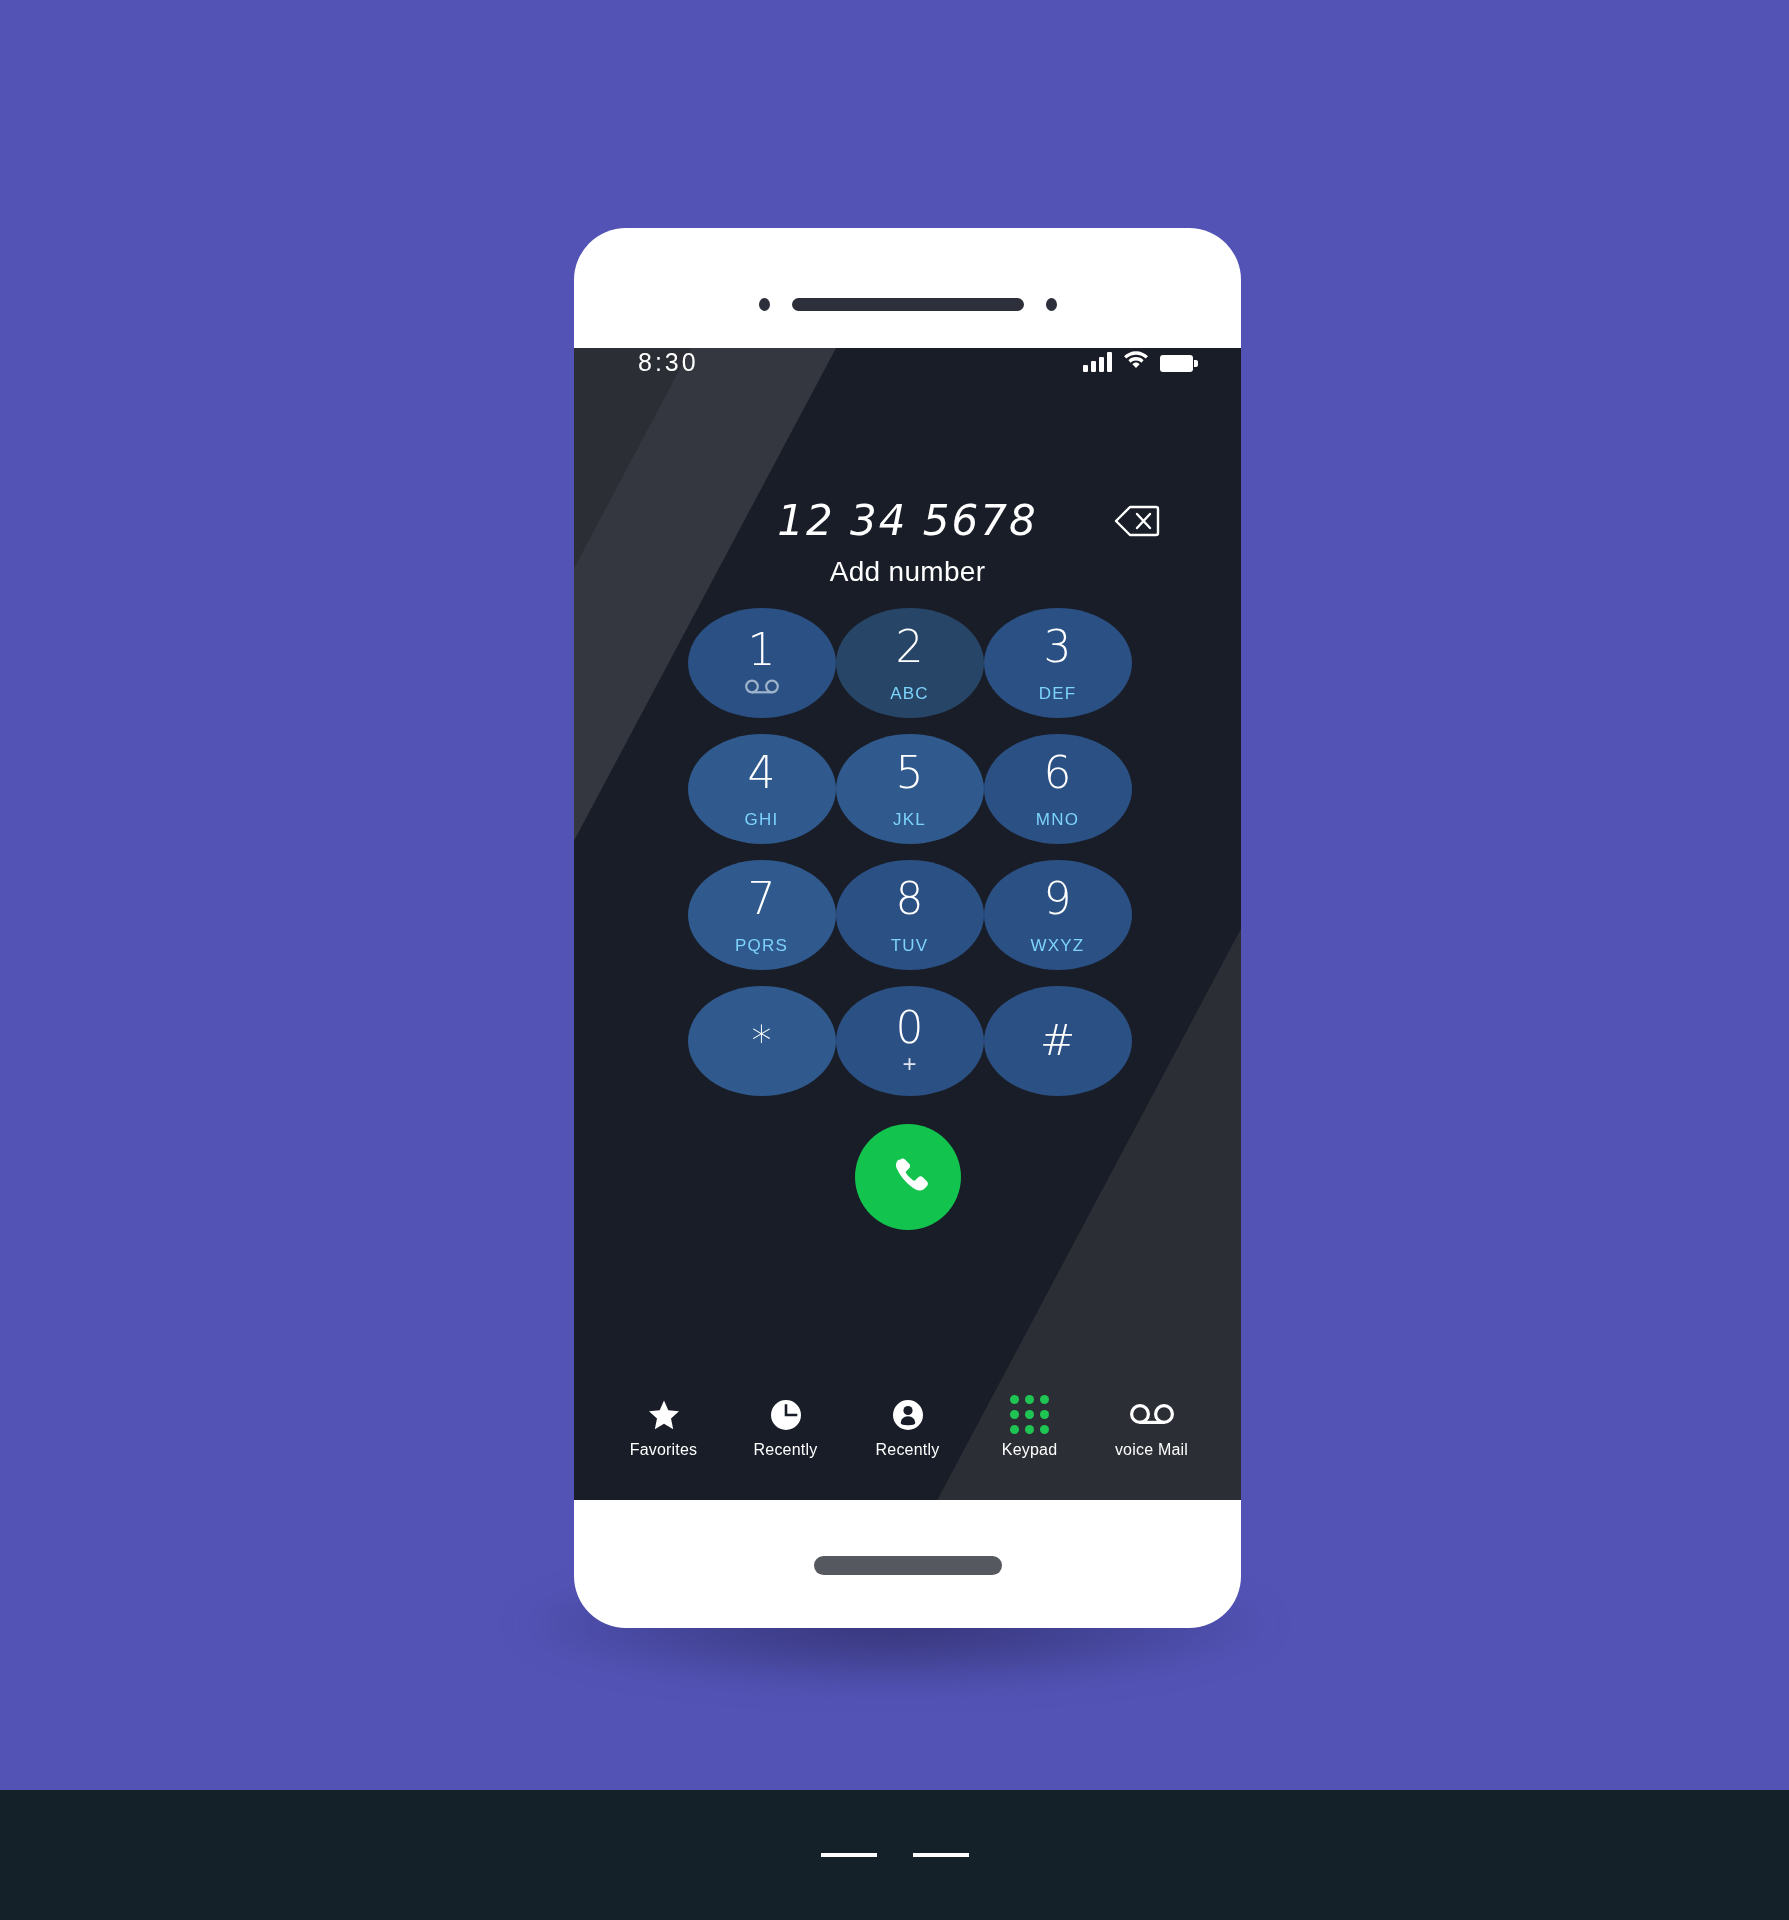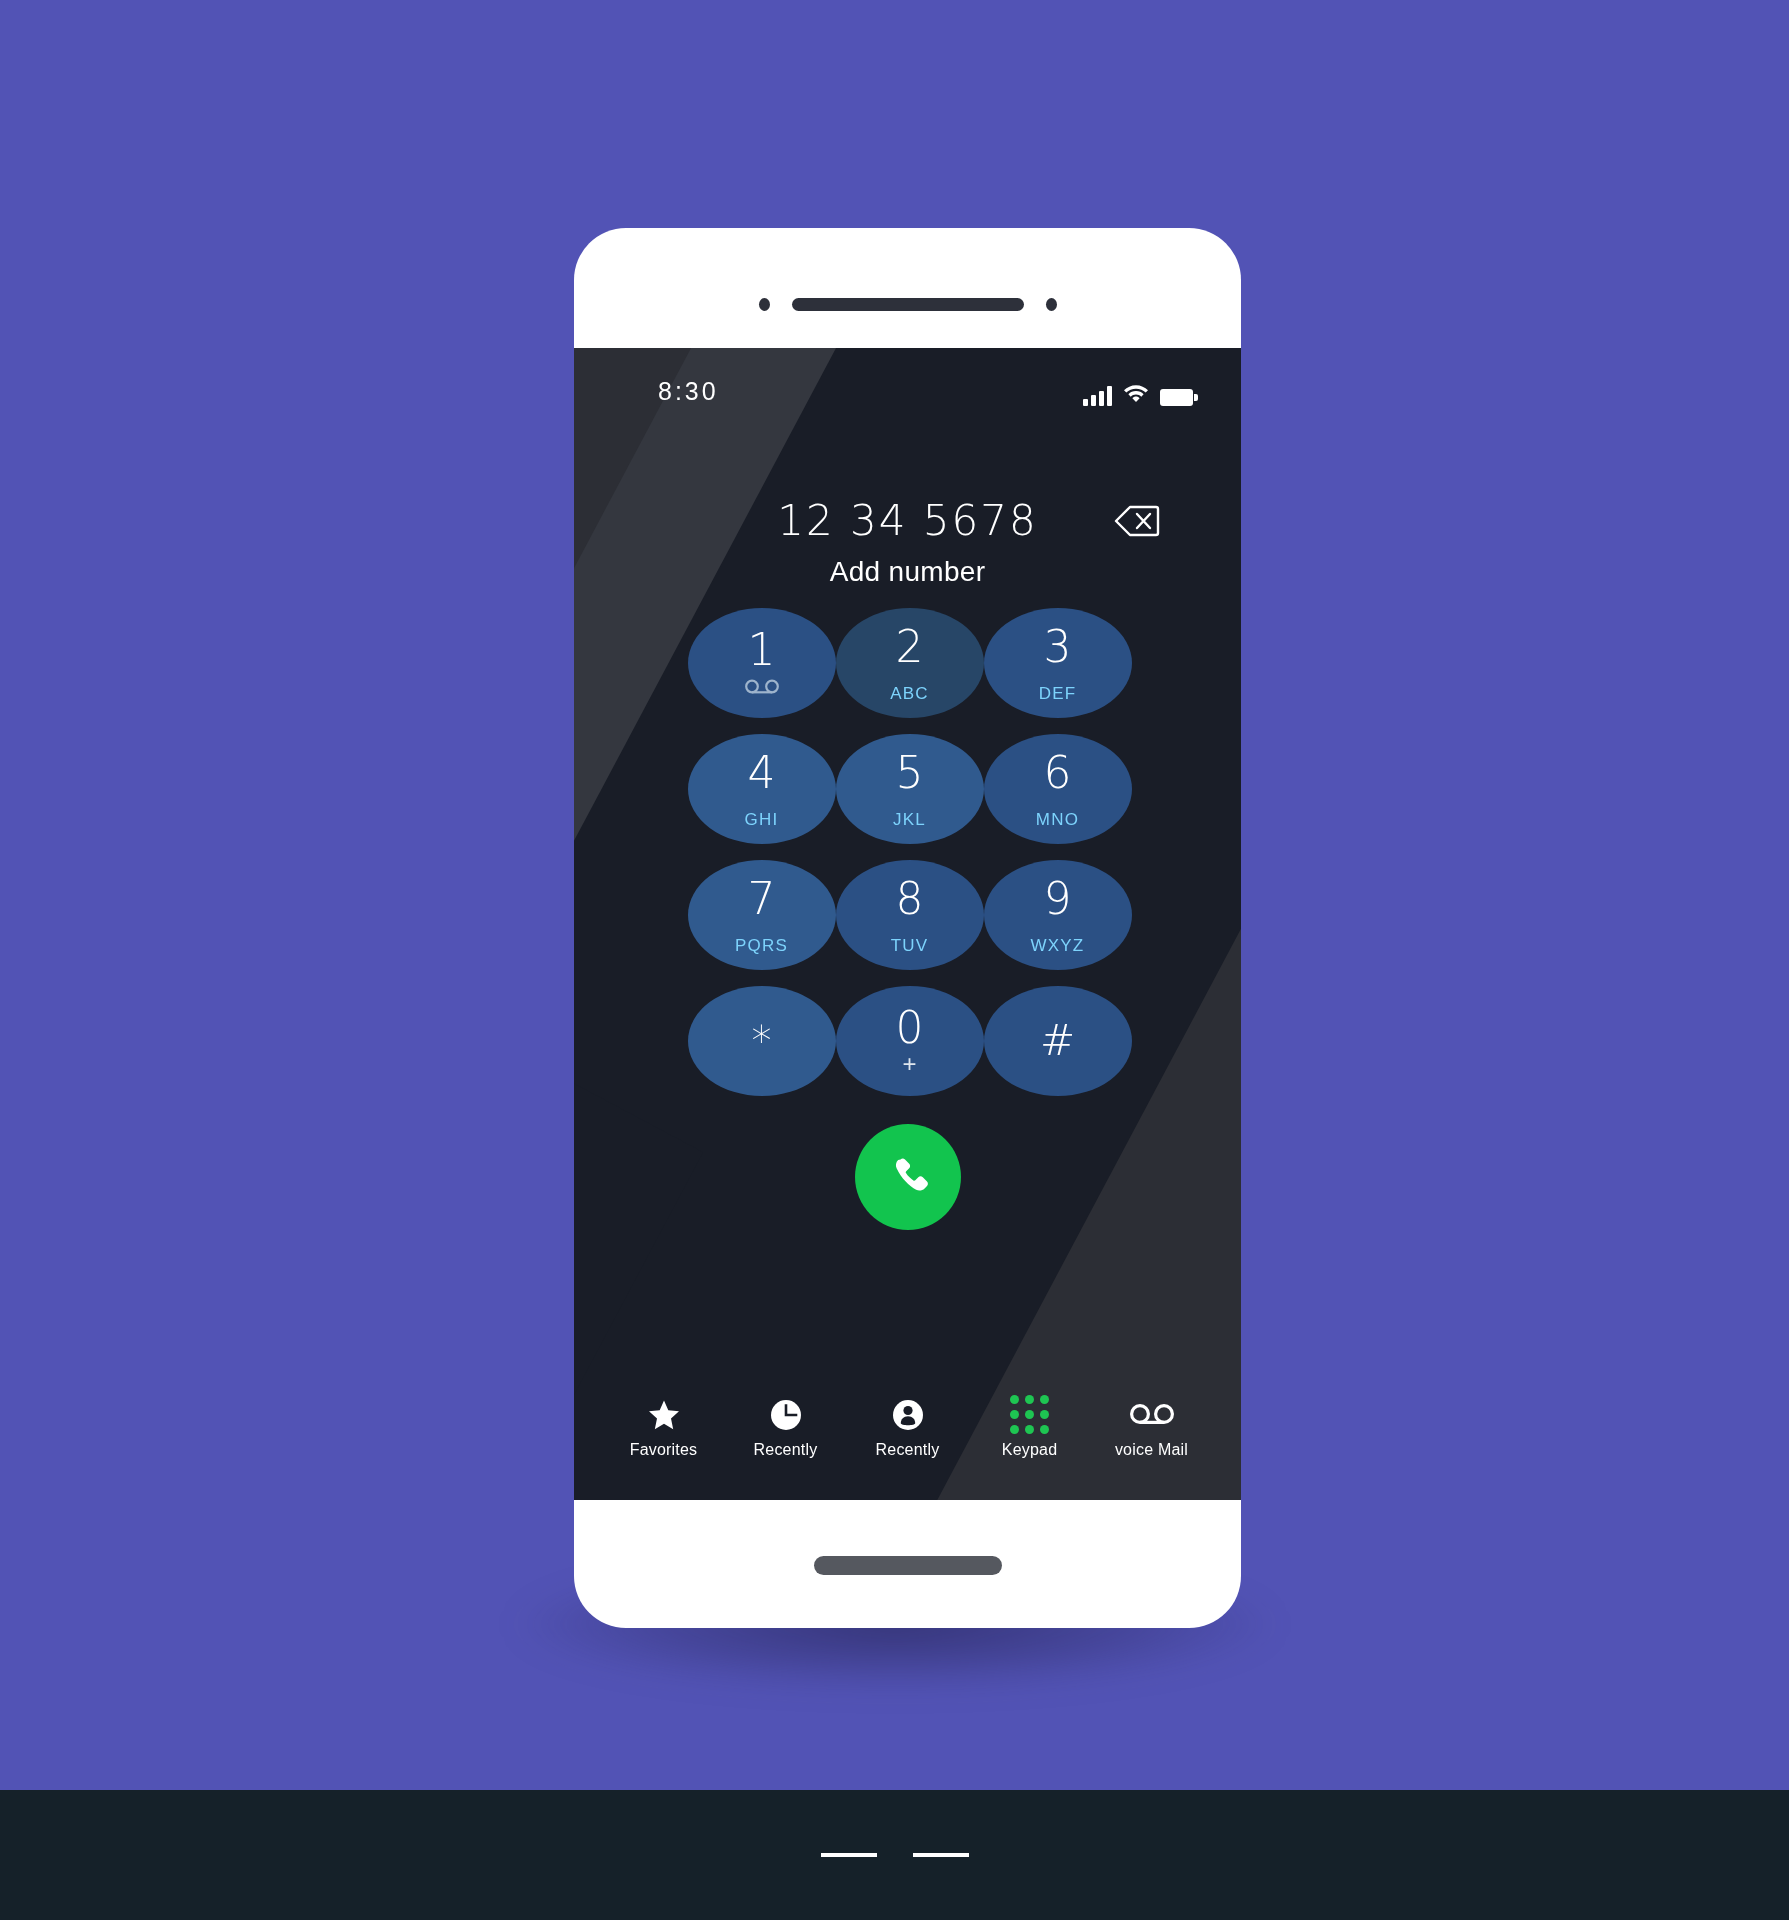--- a/index.html
+++ b/index.html
@@ -66,22 +66,22 @@
     left: -330px; top: 560px; width: 520px; height: 1400px;
     background: #191d27;
     transform: rotate(28deg); transform-origin: top left;
   }
 
   .screen-content { position: absolute; inset: 0; }
 
   
   .status-bar {
     position: absolute; top: 0; left: 0; width: 100%; height: 58px;
-    display: flex; align-items: flex-end; justify-content: space-between;
-    padding: 0 48px 0 84px;
+    display: flex; align-items: flex-start; justify-content: space-between;
+    padding: 0 48px 0 64px;
   }
   .status-time {
     color: #ffffff; font-size: 25px; letter-spacing: 3px; font-weight: 400;
   }
   .status-icons { display: flex; align-items: flex-end; gap: 11px; }
   .signal { display: flex; align-items: flex-end; gap: 3px; height: 20px; }
   .signal i { display: block; width: 5px; background: #fff; border-radius: 1px; }
   .signal i:nth-child(1) { height: 7px; }
   .signal i:nth-child(2) { height: 11px; }
   .signal i:nth-child(3) { height: 15px; }
@@ -94,21 +94,21 @@
     width: 4px; height: 7px; border-radius: 0 2px 2px 0; background: #fff;
   }
 
   
   .number-area {
     position: absolute; top: 148px; left: 0; width: 100%;
     display: flex; flex-direction: column; align-items: center;
   }
   .number-row {
     position: relative; width: 100%;
-    display: flex; align-items: center; justify-content: center;
+    display: flex; align-items: center; justify-content: center; font-style: italic;
   }
   .dialed-number {
     color: #ffffff; font-size: 42px; font-weight: 300; letter-spacing: 2px;
     font-family: "DejaVu Sans", sans-serif;
   }
   .backspace-btn {
     position: absolute; right: 78px; top: 50%; transform: translateY(-50%);
     width: 52px; height: 40px; cursor: pointer;
   }
   .add-number {

